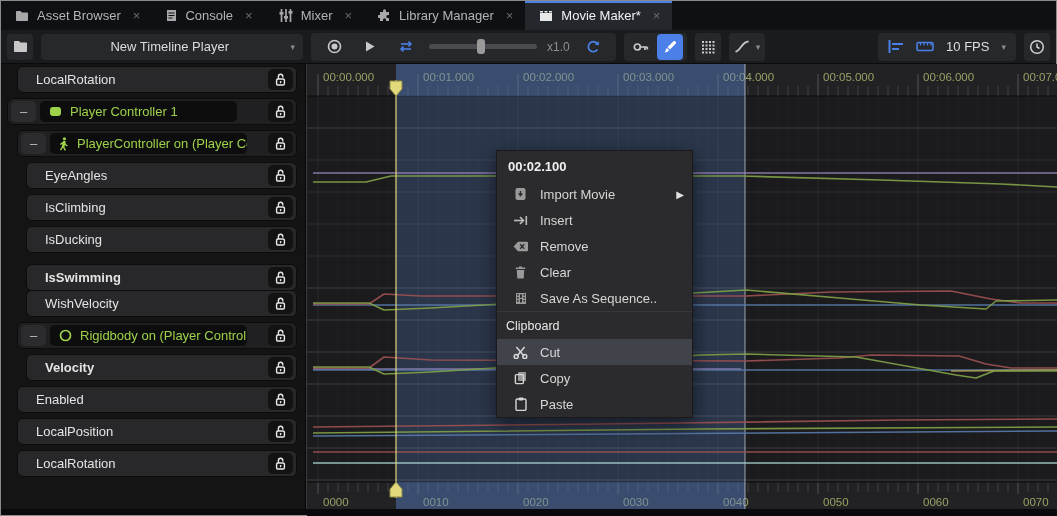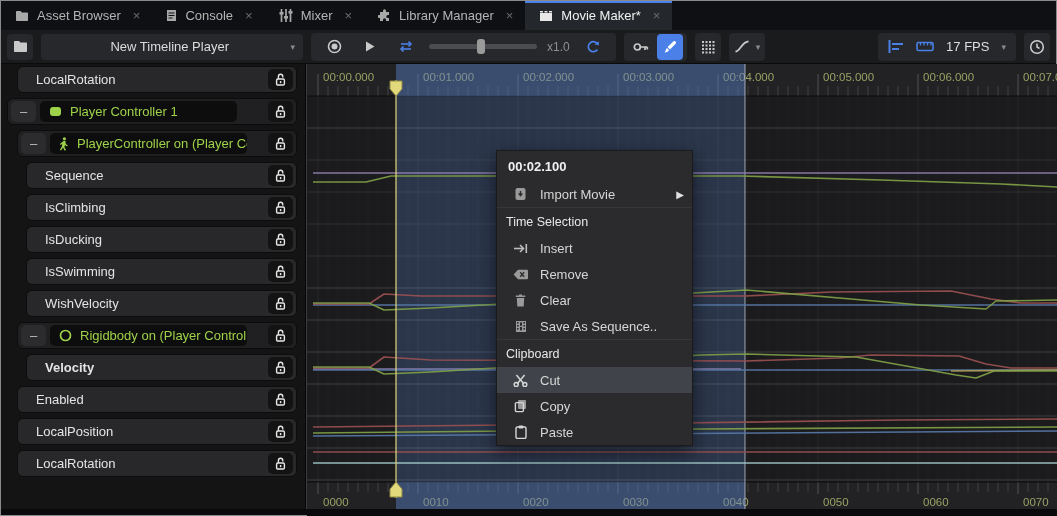--- a/index.html
+++ b/index.html
@@ -230,21 +230,21 @@
         </svg>
       <svg class="ic" width="18" height="11" viewBox="0 0 18 11">
           <rect x="1" y="1.5" width="16" height="8" rx="1.5" fill="none" stroke="#4a80e8" stroke-width="1.6"></rect>
           <g stroke="#4a80e8" stroke-width="1.3">
             <path d="M4.5 1.5 v3"></path>
             <path d="M8 1.5 v3"></path>
             <path d="M11.5 1.5 v3"></path>
             <path d="M15 1.5 v3"></path>
           </g>
         </svg>
-      <span class="fps">17 FPS</span>
+      <span class="fps">10 FPS</span>
       <span class="chev">▾</span>
     </div>
     <button class="tbtn" style="height:28px">
       <svg class="ic" width="16" height="16" viewBox="0 0 16 16">
           <circle cx="8" cy="8" r="6.3" fill="none" stroke="#d0d0d0" stroke-width="1.5"></circle>
           <path stroke="#d0d0d0" stroke-width="1.5" fill="none" d="M8 4.5 V8 L10.5 9.5"></path>
         </svg>
     </button>
   </div>
 
@@ -301,21 +301,21 @@
             <span style="display:flex">
               <svg class="ic" width="11" height="13" viewBox="0 0 11 13">
                 <rect x="1.6" y="6" width="7.8" height="6" rx="1.2" fill="none" stroke="#e8e8e8" stroke-width="1.4"></rect>
                 <path d="M3.4 6 V3.4 a2.2 2.2 0 0 1 4.4 0 V4.4" fill="none" stroke="#e8e8e8" stroke-width="1.4"></path>
                 <rect x="4.9" y="8" width="1.4" height="2.2" fill="#e8e8e8"></rect>
               </svg>
             </span>
           </button>
         </div>
         <div class="trow" style="top: 98px; left: 25px;">
-          <span class="label">Sequence</span>
+          <span class="label">EyeAngles</span>
           <button class="lockbtn">
             <span style="display:flex">
               <svg class="ic" width="11" height="13" viewBox="0 0 11 13">
                 <rect x="1.6" y="6" width="7.8" height="6" rx="1.2" fill="none" stroke="#e8e8e8" stroke-width="1.4"></rect>
                 <path d="M3.4 6 V3.4 a2.2 2.2 0 0 1 4.4 0 V4.4" fill="none" stroke="#e8e8e8" stroke-width="1.4"></path>
                 <rect x="4.9" y="8" width="1.4" height="2.2" fill="#e8e8e8"></rect>
               </svg>
             </span>
           </button>
         </div>
@@ -336,21 +336,21 @@
           <button class="lockbtn">
             <span style="display:flex">
               <svg class="ic" width="11" height="13" viewBox="0 0 11 13">
                 <rect x="1.6" y="6" width="7.8" height="6" rx="1.2" fill="none" stroke="#e8e8e8" stroke-width="1.4"></rect>
                 <path d="M3.4 6 V3.4 a2.2 2.2 0 0 1 4.4 0 V4.4" fill="none" stroke="#e8e8e8" stroke-width="1.4"></path>
                 <rect x="4.9" y="8" width="1.4" height="2.2" fill="#e8e8e8"></rect>
               </svg>
             </span>
           </button>
         </div>
-        <div class="trow" style="top: 194px; left: 25px;">
+        <div class="trow" style="top: 200px; left: 25px; font-weight: bold;">
           <span class="label">IsSwimming</span>
           <button class="lockbtn">
             <span style="display:flex">
               <svg class="ic" width="11" height="13" viewBox="0 0 11 13">
                 <rect x="1.6" y="6" width="7.8" height="6" rx="1.2" fill="none" stroke="#e8e8e8" stroke-width="1.4"></rect>
                 <path d="M3.4 6 V3.4 a2.2 2.2 0 0 1 4.4 0 V4.4" fill="none" stroke="#e8e8e8" stroke-width="1.4"></path>
                 <rect x="4.9" y="8" width="1.4" height="2.2" fill="#e8e8e8"></rect>
               </svg>
             </span>
           </button>
@@ -752,21 +752,20 @@
       <div class="mi">
         <span class="mic">
           <svg class="ic" width="13" height="14" viewBox="0 0 13 14">
             <rect x="1.5" y="1" width="10" height="12" rx="2" fill="#9a9a9a"></rect>
             <path d="M6.5 4 v4 M4.6 6.4 L6.5 8.6 L8.4 6.4" stroke="#2b2b2d" stroke-width="1.4" fill="none"></path>
           </svg>
         </span>
         <span>Import Movie</span>
         <span class="sub">▶</span>
       </div>
-      <div class="msec">Time Selection</div>
       <div class="mi">
         <span class="mic">
           <svg class="ic" width="15" height="11" viewBox="0 0 15 11">
             <g stroke="#bdbdbd" stroke-width="1.6" fill="none">
               <path d="M1 5.5 h9"></path>
               <path d="M7 2 L10.5 5.5 L7 9"></path>
               <path d="M13.3 1 v9"></path>
             </g>
           </svg>
         </span>

